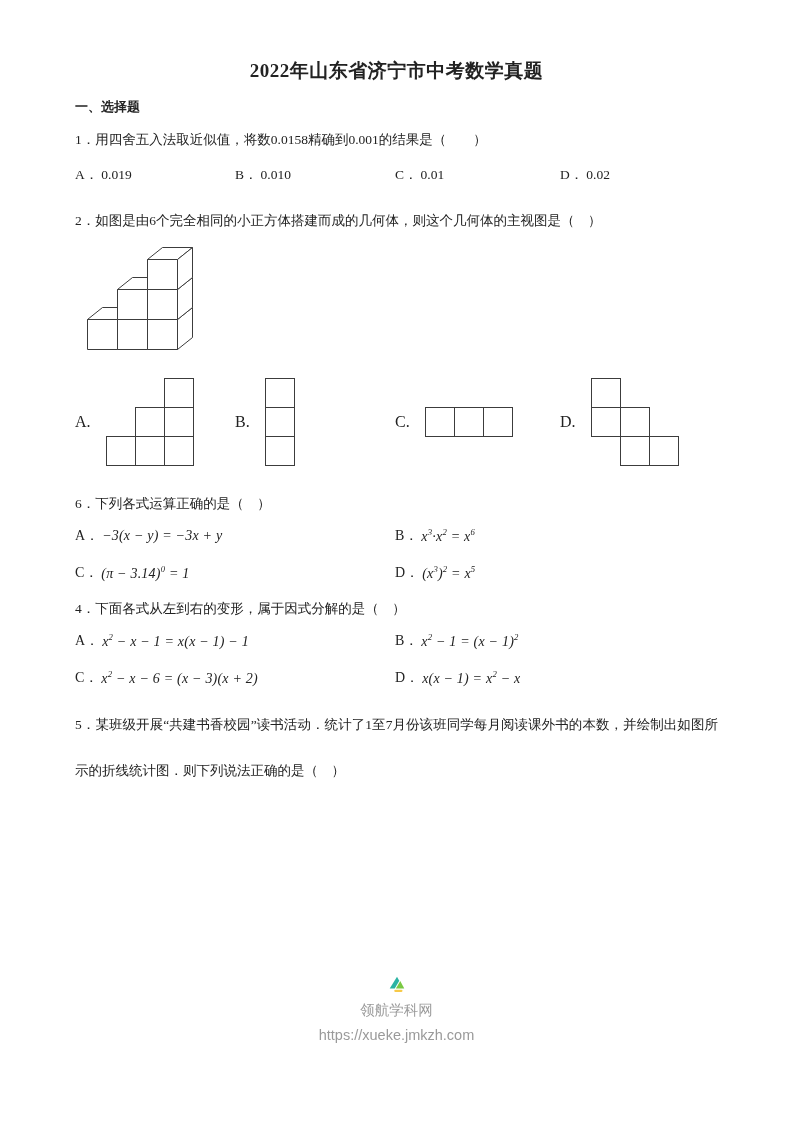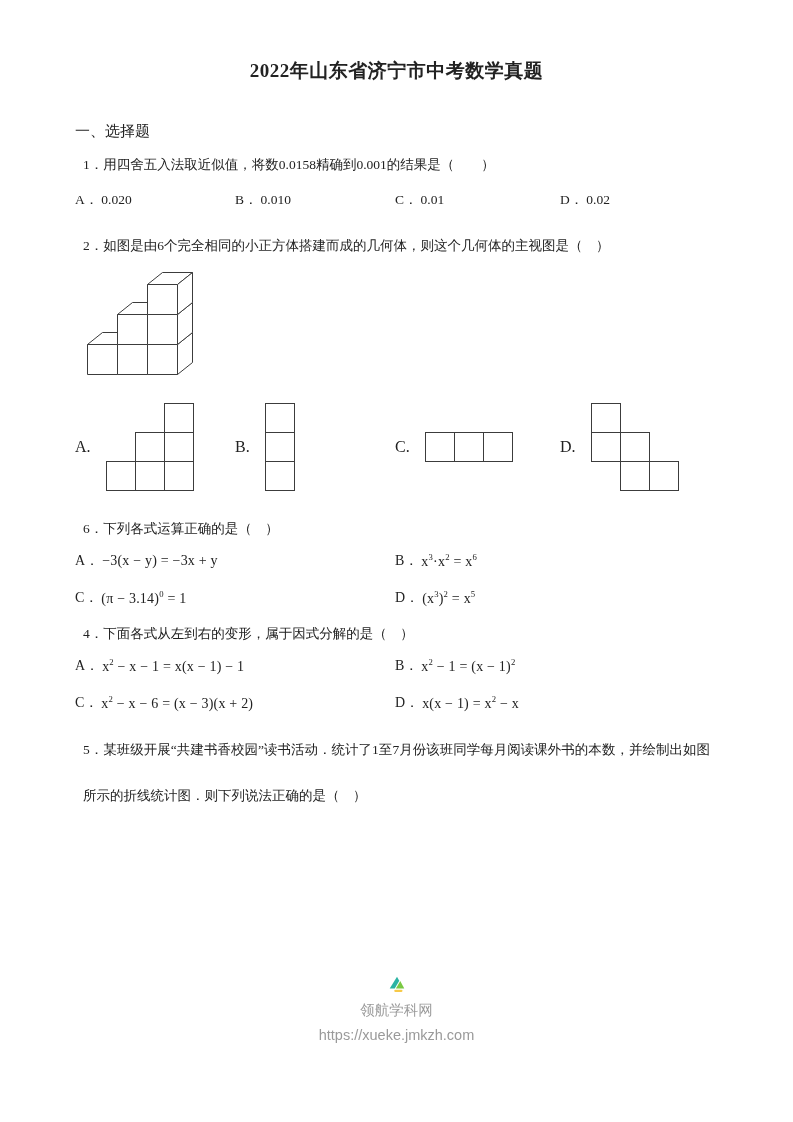--- a/index.html
+++ b/index.html
@@ -4,37 +4,37 @@
 <style>
   html,body{margin:0;padding:0;}
   body{
     width:793px;height:1122px;background:#ffffff;
     font-family:"Liberation Serif","DejaVu Serif",serif;
     color:var(--text,#222222);
   }
   .page{position:relative;width:793px;height:1067px;overflow:hidden;background:#fff;border-radius:16px;}
   .content{padding:58px 75px 0 75px;}
   .title{margin:0;text-align:center;font-size:19px;font-weight:700;letter-spacing:.5px;}
-  .section{margin-top:38px;font-size:15px;font-weight:400;}
-  .qtext{margin:8px;font-size:13.5px;line-height:19px;}
+  .section{margin-top:14px;font-size:13px;font-weight:700;}
+  .qtext{margin:0;font-size:13.5px;line-height:19px;}
   .mt-q1{margin-top:14px;}
   .mt-q2{margin-top:27px;}
   .mt-q3{margin-top:28px;}
   .mt-q4{margin-top:17px;}
   .optrow4{margin-top:17px;display:grid;grid-template-columns:160px 160px 165px 1fr;font-size:13.5px;}
   .opt{display:flex;align-items:center;}
   .olabel{font-style:normal;margin-right:3px;white-space:pre;}
   .fig3d{margin-top:16px;margin-left:11px;width:120px;height:106px;}
   .fig3d svg path{fill:#ffffff;stroke:#3c3c3c;stroke-width:1;stroke-linejoin:round;}
   .diagrow{margin-top:26px;display:grid;grid-template-columns:160px 160px 165px 1fr;align-items:center;}
   .diagrow .opt{gap:12px;align-items:center;}
   .cells-svg{display:block;}
   .cells-svg rect{fill:#ffffff;stroke:#3c3c3c;stroke-width:1;shape-rendering:crispEdges;}
   .optgrid2{margin-top:14px;display:grid;grid-template-columns:320px 1fr;row-gap:19px;font-size:14px;}
-  .math{letter-spacing:.2px;}
+  .math{font-style:italic;letter-spacing:.2px;}
   sup{font-size:.62em;}
   .q5{margin-top:15px;line-height:46px;text-align:justify;}
   .footer{
     position:absolute;left:0;right:0;bottom:24px;
     display:flex;justify-content:center;align-items:center;gap:7px;
     font-family:"Liberation Sans","DejaVu Sans",sans-serif;
     font-size:14.5px;color:var(--footer-text,#9a9a9a);flex-direction:column;
   }
   .lg-teal{fill:var(--logo-teal,#2bb3a3);}
   .lg-green{fill:var(--logo-green,#7ac943);}
@@ -47,21 +47,21 @@
   <div class="content">
 
     <h1 class="title">2022年山东省济宁市中考数学真题</h1>
 
     <div class="section">一、选择题</div>
 
     <p class="qtext mt-q1">1．用四舍五入法取近似值，将数0.0158精确到0.001的结果是（　　）</p>
     <div class="optrow4">
       <div class="opt">
         <span class="olabel">A．</span>
-          <span>0.020</span>
+          <span>0.019</span>
       </div>
       <div class="opt">
         <span class="olabel">B．</span>
           <span>0.010</span>
       </div>
       <div class="opt">
         <span class="olabel">C．</span>
           <span>0.01</span>
       </div>
       <div class="opt">

